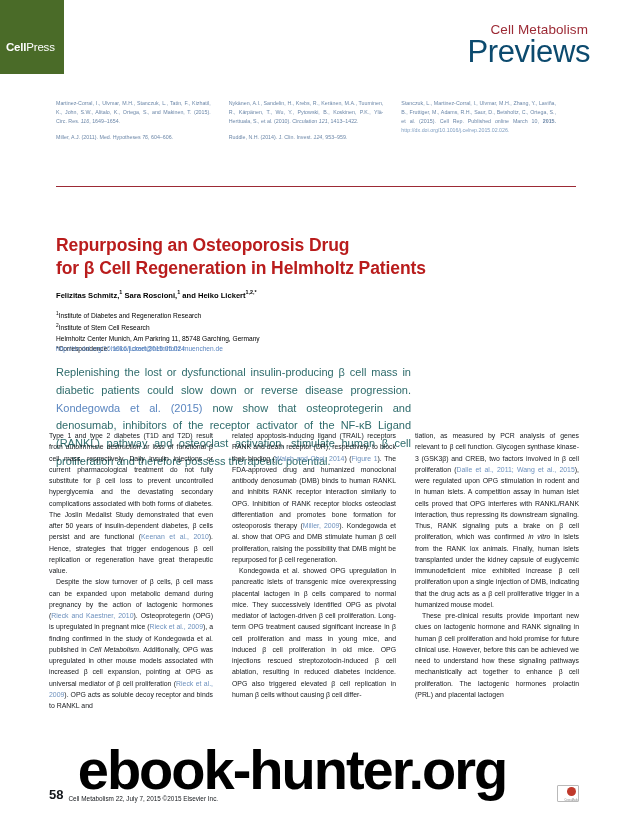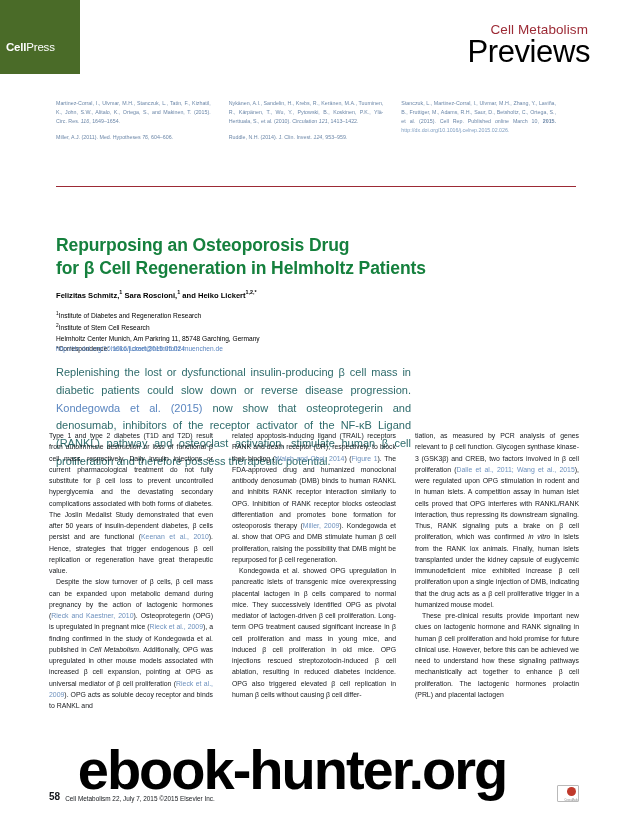--- a/index.html
+++ b/index.html
@@ -18,21 +18,21 @@
 
   
   #masthead {
     position: absolute;
     left: 0; top: 0;
     width: 628px; height: 78px;
   }
   #cellpress-logo {
     position: absolute;
     left: 0; top: 0;
-    width: 80px; height: 74px;
+    width: 64px; height: 74px;
     background: #4a6b28;
   }
   #cellpress-logo .logo-text {
     position: absolute;
     left: 6px; top: 41px;
     font-size: 11.5px;
     font-weight: bold;
     color: #ffffff;
     letter-spacing: -0.2px;
     white-space: nowrap;
@@ -45,21 +45,21 @@
     right: 40px; top: 22px;
     font-size: 13.5px;
     color: #9c2a35;
     letter-spacing: 0.1px;
     text-align: right;
   }
   #section-name {
     position: absolute;
     right: 38px; top: 34px;
     font-size: 31px;
-    color: #000000;
+    color: #0c4a6e;
     letter-spacing: -0.4px;
     text-align: right;
     font-weight: normal;
   }
 
   
   #refs {
     position: absolute;
     left: 56px; top: 99px;
     width: 500px;
@@ -89,21 +89,21 @@
   }
 
   
   #article-title {
     position: absolute;
     left: 56px; top: 222px;
     width: 430px;
     font-size: 17.5px;
     font-weight: bold;
     line-height: 1.32;
-    color: #15803d;
+    color: #b91c1c;
     letter-spacing: -0.1px;
   }
   #authors {
     position: absolute;
     left: 56px; top: 288px;
     width: 470px;
     font-size: 7.6px;
     font-weight: bold;
     line-height: 1.5;
     color: #000000;
@@ -163,21 +163,21 @@
     position: absolute;
     left: 49px; bottom: 14px;
     width: 530px;
     font-size: 6.4px;
     color: #15181c;
     display: flex;
     align-items: flex-end;
   }
   #footer .pagenum {
     font-weight: bold;
-    font-size: 10px;
+    font-size: 13px;
     margin-right: 5px;
   }
   #footer .ftext { flex: 1; }
   #footer .crossmark {
     width: 22px; height: 17px;
     position: relative;
     margin-left: 4px;
   }
   #footer .crossmark .cm-box {
     position: absolute;

